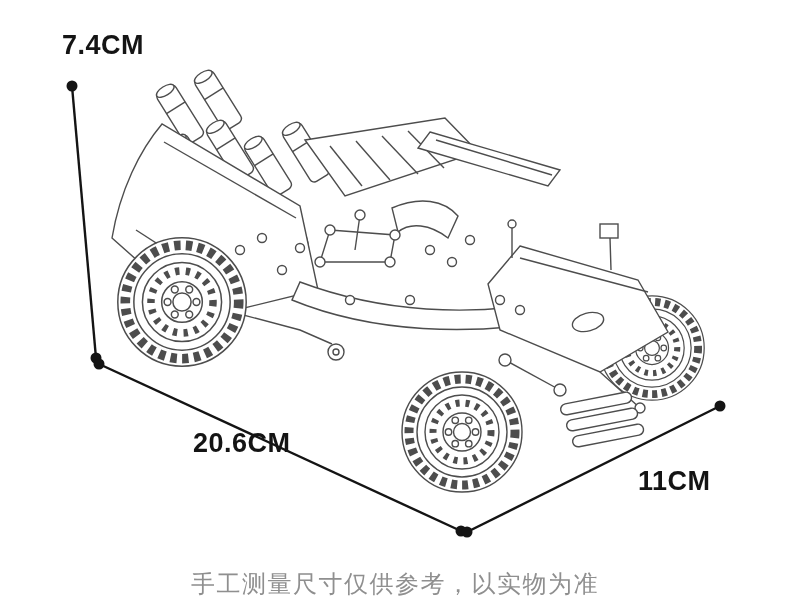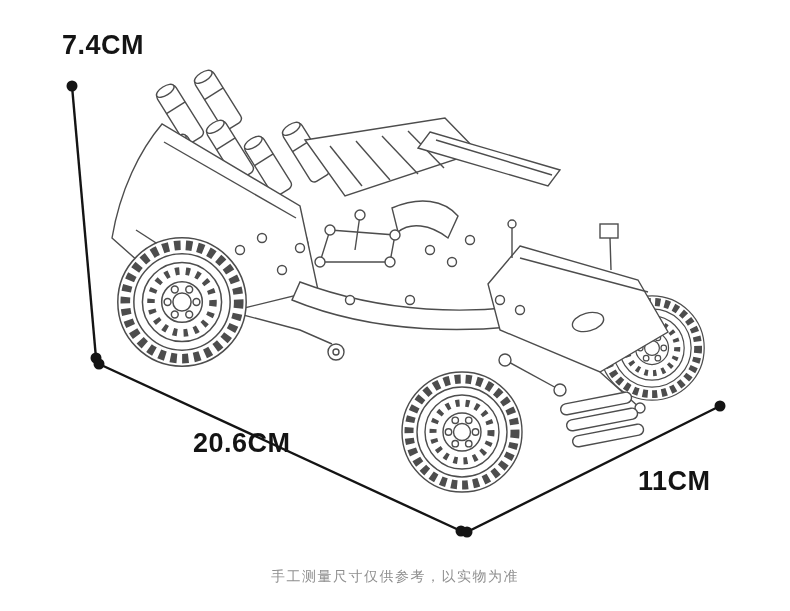--- a/index.html
+++ b/index.html
@@ -10,21 +10,21 @@
   .art-svg{position:absolute;left:0;top:0;}
   .dim-label{
     position:absolute;color:#141414;font-weight:700;font-size:27px;letter-spacing:0.5px;
     white-space:nowrap;line-height:1;
   }
   .lbl-height{left:62px;top:32px;}
   .lbl-length{left:160px;top:430px;margin-left:33px;}
   .lbl-width{left:604px;top:468px;margin-left:34px;}
   .disclaimer{
     position:absolute;left:0;top:568px;width:790px;text-align:center;
-    color:#8f8f8f;font-size:14px;letter-spacing:1.5px;font-weight:400;
+    color:#8f8f8f;font-size:24px;letter-spacing:1.5px;font-weight:400;
   }
 </style>
 </head>
 <body>
 
 <div class="stage">
 
   <svg class="art-svg" width="790" height="611" viewBox="0 0 790 611">
     <defs>
       <g id="wheel">

